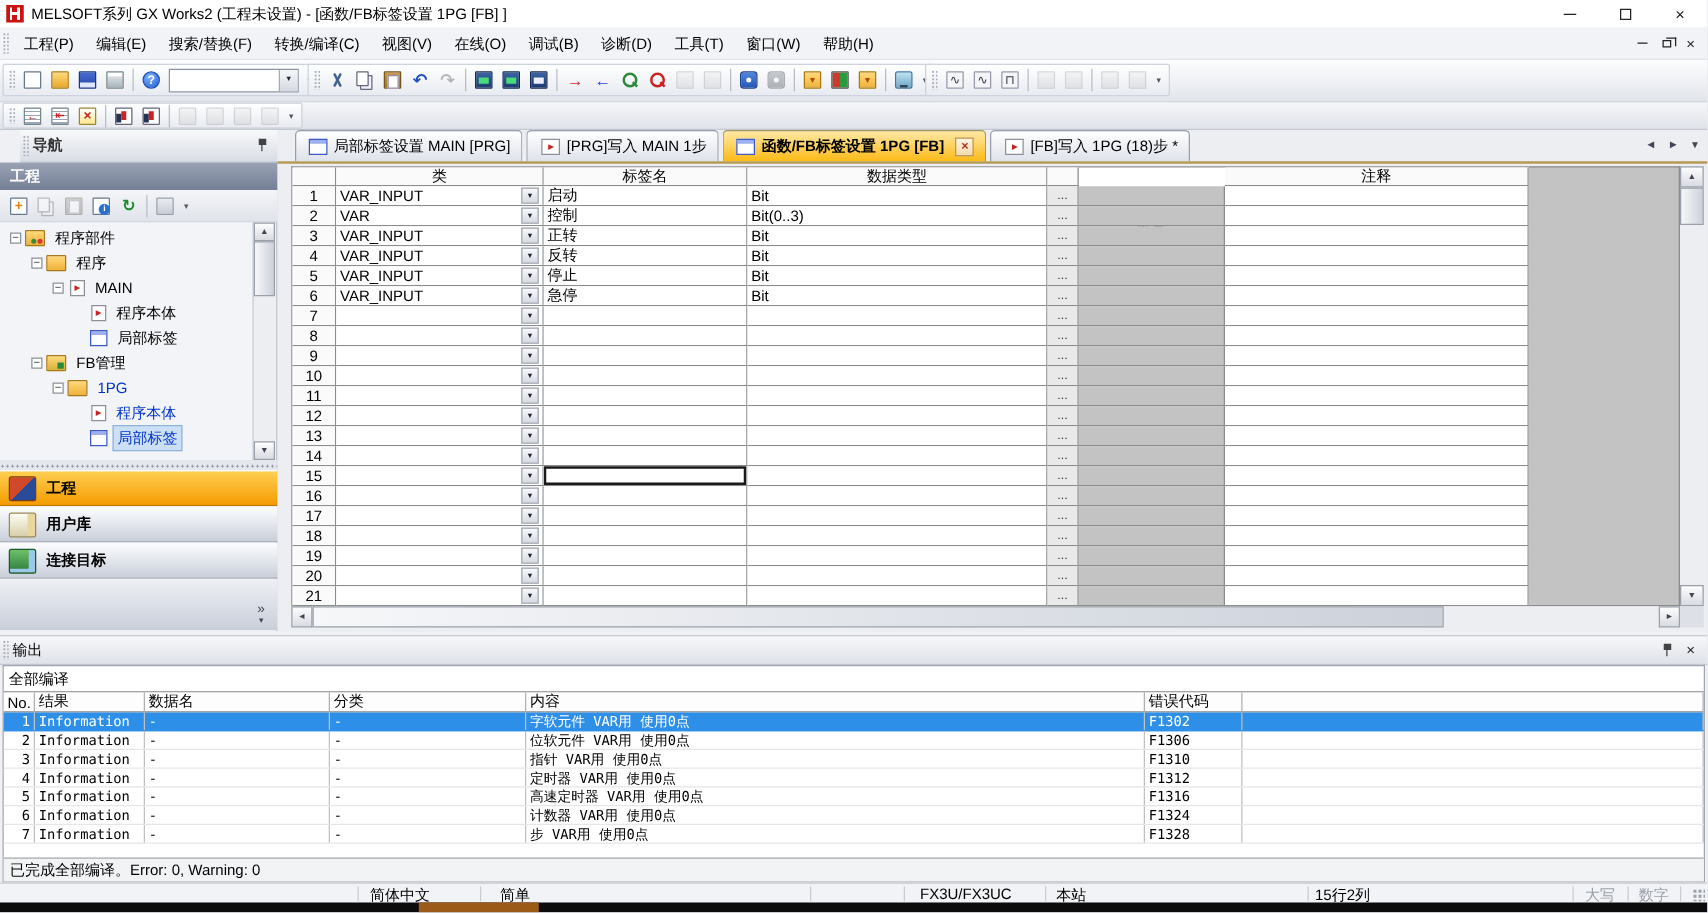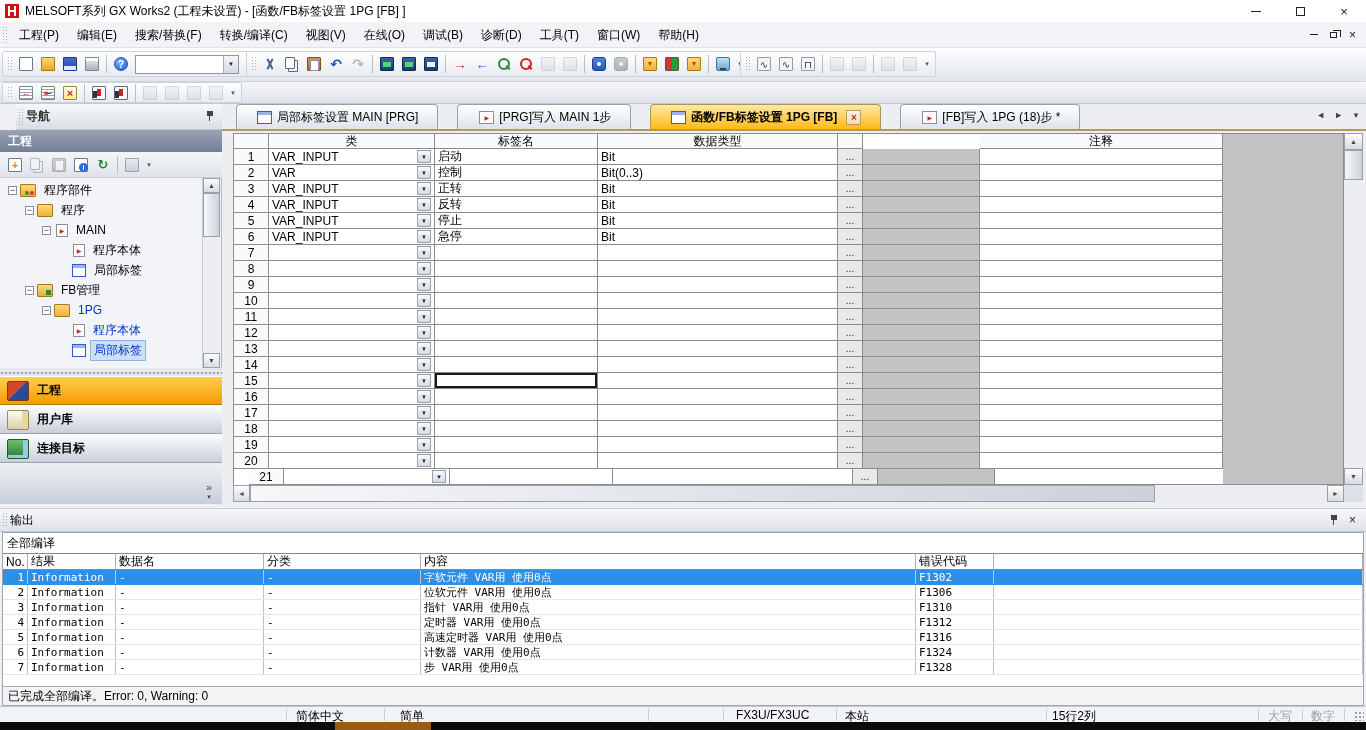--- a/index.html
+++ b/index.html
@@ -111,21 +111,21 @@
 .vicon{width:22px;height:20px;margin:0 8px 0 7px;flex:none;border-radius:2px}
 .vi-project{background:linear-gradient(135deg,#d04a2a 0 50%,#2a4a9a 50%);border:1px solid #7a3a10}
 .vi-library{background:linear-gradient(#fdfdf6,#d8cfa8);border:1px solid #9a8a50;box-shadow:inset -6px 0 0 #e8d8a0}
 .vi-connect{background:linear-gradient(#6fc06a,#2a7a3a);border:1px solid #1a5a2a;box-shadow:inset -5px -3px 0 #9ac8e8}
 #nav-extra{left:0;top:359px;width:222px;height:41px;background:linear-gradient(#eef0f4,#c9cfda);display:flex;align-items:flex-end;justify-content:flex-end;padding:0 10px 4px 0;color:#445}
 #nav-extra .chev{display:flex;flex-direction:column;align-items:center;line-height:1;font-size:11px}
 #nav-extra .chev span:last-child{font-size:7px}
 
 #editor{left:222px;top:104px;width:1144px;height:401px;background:#eceef2}
 #tabbar{left:0;top:0;width:1144px;height:27px;border-bottom:2px solid #b49a52;display:flex;align-items:flex-end;padding-left:14px}
-.tab{display:flex;align-items:center;height:25px;padding:0 19px;border:1px solid #98a0ac;border-bottom:none;border-radius:4px 4px 0 0;background:linear-gradient(#fff,#dee2ea);margin-right:19px;white-space:nowrap}
+.tab{display:flex;align-items:center;height:25px;padding:0 9px;border:1px solid #98a0ac;border-bottom:none;border-radius:4px 4px 0 0;background:linear-gradient(#fff,#dee2ea);margin-right:3px;white-space:nowrap}
 .tab.active{background:linear-gradient(#ffe9a6,#fcba16);font-weight:bold;border-color:#a8965a}
 .tabicon{width:15px;height:13px;margin-right:5px;flex:none;position:relative}
 .tab-close{width:15px;height:15px;margin-left:9px;border:1px solid #b89a6a;background:linear-gradient(#fdf4e0,#f0dcae);color:#b03020;display:flex;align-items:center;justify-content:center;font-size:10px;font-weight:bold}
 #tab-arrows{position:absolute;right:6px;top:6px;display:flex;gap:9px;color:#445;font-size:9px;align-items:center}
 #grid{left:11px;top:29px;width:990px;height:352px;border-top:1px solid #8c8c8c;border-left:1px solid #8c8c8c;background:#fff}
 .g-row{display:flex;height:16px}
 .g-row.hd{height:15px}
 .g-cell{border-right:1px solid #8c8c8c;border-bottom:1px solid #8c8c8c;background:#fff;overflow:hidden;white-space:nowrap;display:flex;align-items:center;padding:0 3px;height:100%;flex:none}
 .g-h{justify-content:center;background:#fafafa}
 .g-num{justify-content:center;background:#fafafa}
@@ -744,21 +744,21 @@
             <span></span>
             <span class="g-combo">▼</span>
           </div>
           <div class="g-cell" style="width: 163px;"></div>
           <div class="g-cell" style="width: 240px;"></div>
           <div class="g-cell g-dots" style="width: 25px;">...</div>
           <div class="g-cell g-const" style="width: 117px;"></div>
           <div class="g-cell" style="width: 243px;"></div>
         </div>
         <div class="g-row">
-          <div class="g-cell g-num" style="width: 35px; margin-left: 15px;">21</div>
+          <div class="g-cell g-num" style="width: 35px;">21</div>
           <div class="g-cell" style="width: 166px;">
             <span></span>
             <span class="g-combo">▼</span>
           </div>
           <div class="g-cell" style="width: 163px;"></div>
           <div class="g-cell" style="width: 240px;"></div>
           <div class="g-cell g-dots" style="width: 25px;">...</div>
           <div class="g-cell g-const" style="width: 117px;"></div>
           <div class="g-cell" style="width: 243px;"></div>
         </div>

